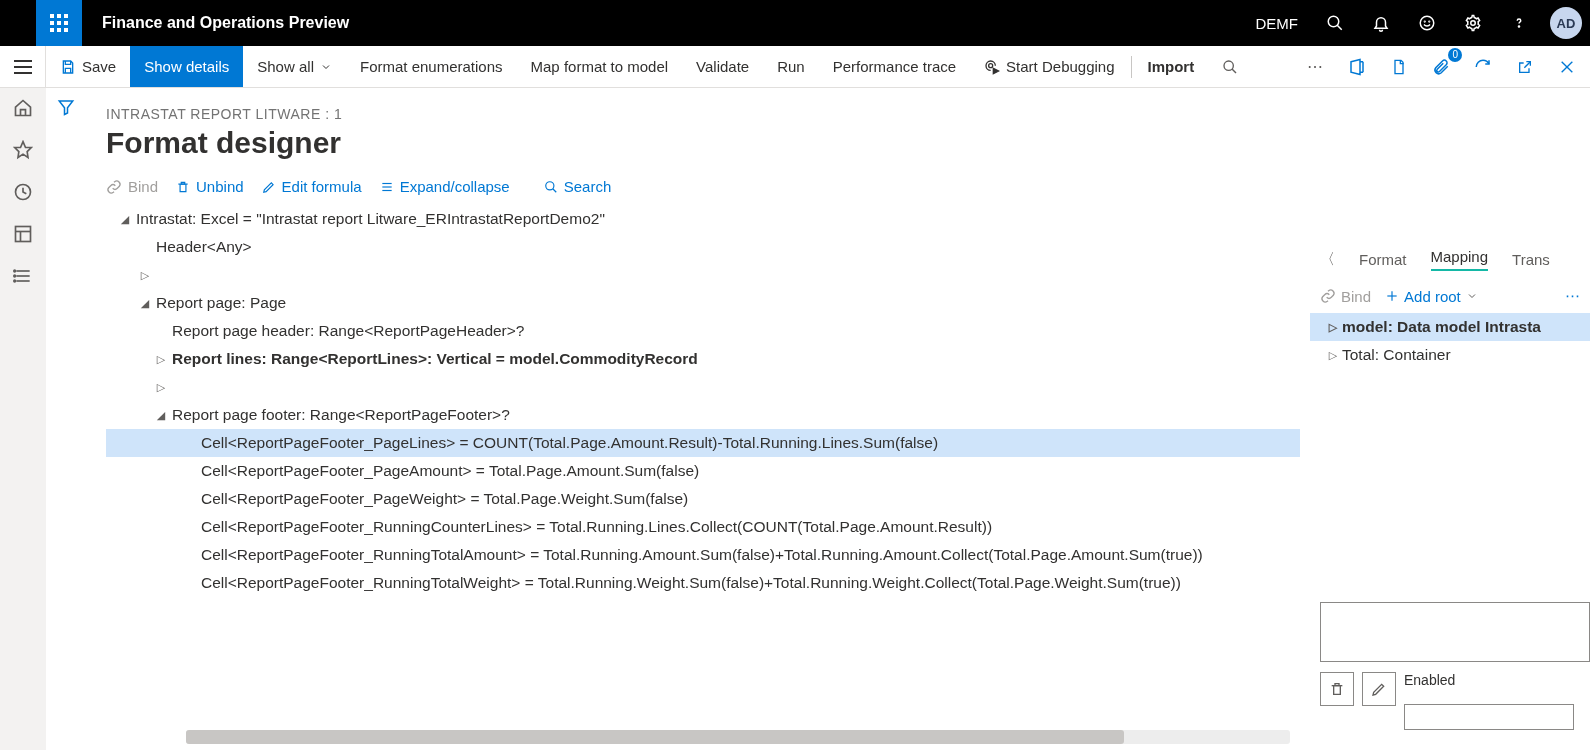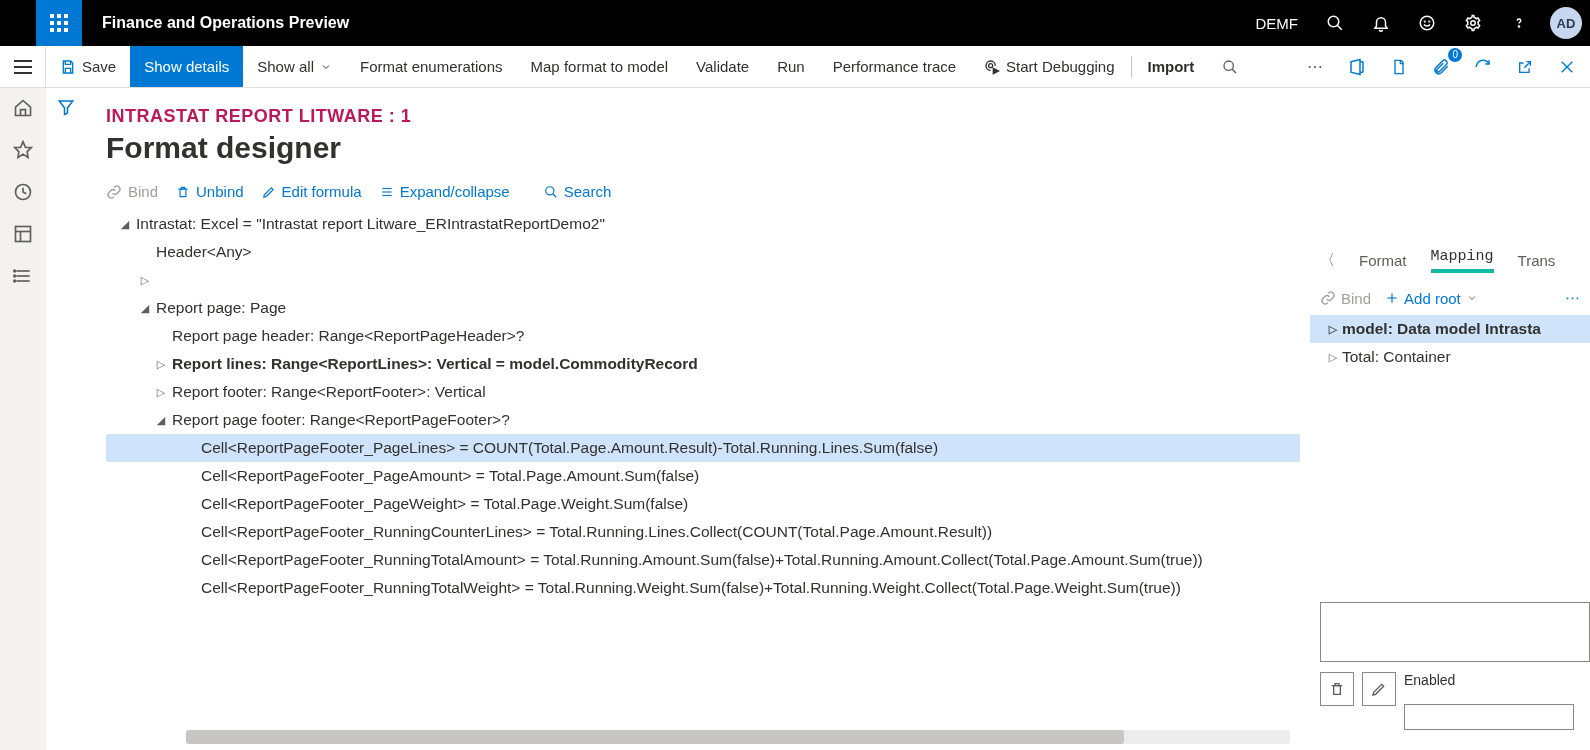--- a/index.html
+++ b/index.html
@@ -35,21 +35,21 @@
   .leftrail { width: 46px; background: #f3f2f1; display: flex; flex-direction: column; align-items: center; padding-top: 10px; gap: 22px; color:#605e5c; }
   .leftrail .ri { cursor: pointer; font-size: 18px; }
 
   
   .filtercol { width: 40px; display: flex; justify-content: center; padding-top: 10px; }
   .filtercol .fi { color: #0078d4; cursor: pointer; font-size: 16px; }
 
   
   .main { flex: 1; display: flex; overflow: hidden; }
   .designer { flex: 1; padding: 18px 10px 0 20px; overflow: hidden; position: relative; }
-  .breadcrumb { font-size: 18px; letter-spacing: .5px; color: #be185d; font-weight: bold; }
+  .breadcrumb { font-size: 14px; letter-spacing: .5px; color: #737373; }
   .pagetitle { font-size: 30px; font-weight: 600; margin: 4px 0 18px 0; }
 
   .formatbar { display: flex; align-items: center; gap: 18px; font-size: 15px; color:#0078d4; margin-bottom: 10px; }
   .formatbar .fbtn { display:flex; align-items:center; gap:6px; cursor:pointer; }
   .formatbar .fbtn.disabled { color:#a19f9d; cursor:default; }
 
   .tree { font-size: 15.5px; line-height: 28px; position: relative; }
   .tree .row { display:flex; align-items:center; white-space: nowrap; }
   .tree .tw { width: 18px; display:inline-flex; justify-content:center; cursor:pointer; color:#605e5c; font-size:11px;}
   .tree .lbl { padding-left: 2px; }
@@ -58,21 +58,21 @@
   .ind0{padding-left:10px;} .ind1{padding-left:30px;} .ind2{padding-left:46px;} .ind3{padding-left:75px;}
 
   .hscroll { position:absolute; bottom:6px; left:100px; right:20px; height:14px; background:#ededed; border-radius:3px; }
   .hscroll .thumb { height:100%; width:85%; background:#c8c6c4; border-radius:3px; }
 
   
   .rightpanel { width: 280px; border-left: none; padding: 160px 0 0 0; position: relative; }
   .tabs { display:flex; align-items:center; gap:24px; padding: 0 10px 8px 10px; font-size:15px; }
   .tabs .chev { color:#605e5c; cursor:pointer; }
   .tabs .tab { cursor:pointer; color:#605e5c; }
-  .tabs .tab.active { color:#323130; border-bottom:4px solid #14b8a6; padding-bottom:4px;font-family:Liberation Mono, monospace; }
+  .tabs .tab.active { color:#323130; border-bottom:2px solid #14b8a6; padding-bottom:4px; }
   .mapbar { display:flex; align-items:center; gap:14px; padding: 8px 10px; font-size:15px;}
   .mapbar .mb { display:flex; align-items:center; gap:5px; cursor:pointer; }
   .mapbar .mb.disabled{ color:#a19f9d; }
   .mapbar .mb.link{ color:#0078d4; }
   .maptree { font-size:15.5px; line-height:28px; }
   .maptree .mrow { display:flex; align-items:center; padding-left:14px; cursor:pointer; }
   .maptree .mrow.sel { background:#cfe4fa; font-weight:700; }
   .maptree .tw { width:18px; display:inline-flex; justify-content:center; font-size:11px; color:#605e5c; }
 
   .rp-bottom { position:absolute; bottom:20px; left:10px; right:0; }
@@ -370,21 +370,20 @@
         <div class="row ind2">
             <span class="tw"></span>
             <span class="lbl">Report page header: Range&lt;ReportPageHeader&gt;?</span>
           </div>
         <div class="row ind2">
             <span class="tw">▷</span>
             <span class="lbl bold">Report lines: Range&lt;ReportLines&gt;: Vertical = model.CommodityRecord</span>
           </div>
         <div class="row ind2">
             <span class="tw">▷</span>
-            <span class="lbl">Report footer: Range&lt;ReportFooter&gt;: Vertical</span>
           </div>
         <div class="row ind2">
             <span class="tw">◢</span>
             <span class="lbl">Report page footer: Range&lt;ReportPageFooter&gt;?</span>
           </div>
         <div class="row ind3 sel">
             <span class="tw"></span>
             <span class="lbl">Cell&lt;ReportPageFooter_PageLines&gt; = COUNT(Total.Page.Amount.Result)-Total.Running.Lines.Sum(false)</span>
           </div>
         <div class="row ind3">

